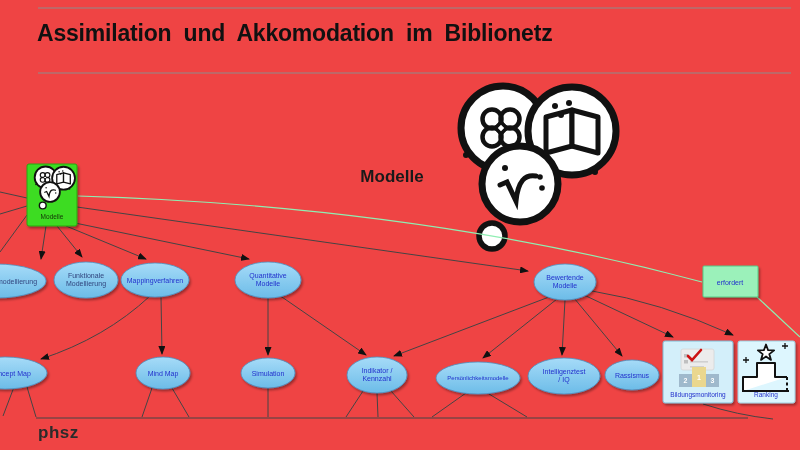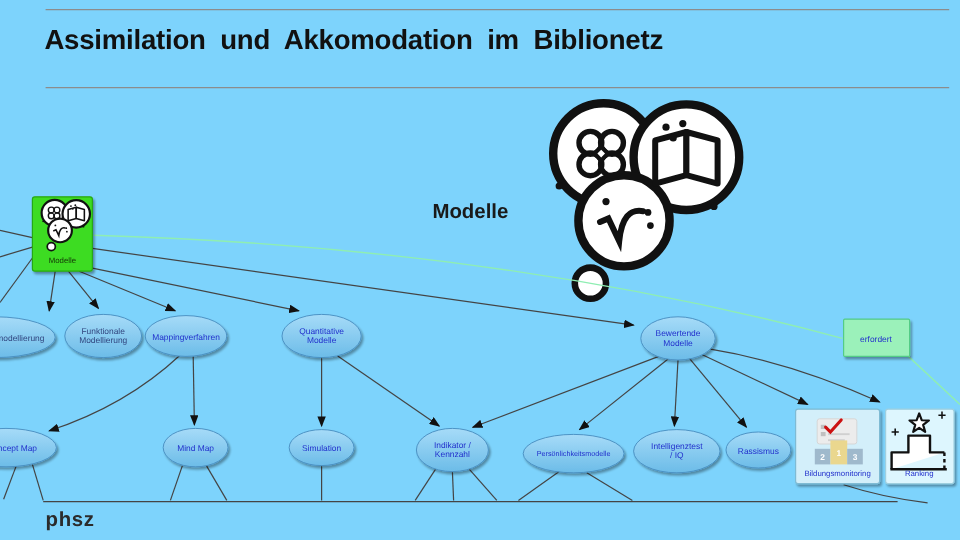--- a/index.html
+++ b/index.html
@@ -1,16 +1,16 @@
 <!DOCTYPE html>
 <html><head>
 <meta charset="utf-8">
 <style>
   html,body{margin:0;padding:0;background:#ffffff;}
-  #stage{position:relative;width:800px;height:450px;background:#7dd3fc;overflow:hidden;
+  #stage{position:relative;width:800px;height:450px;background:#ef4444;overflow:hidden;
          font-family:"Liberation Sans",sans-serif;}
   svg{position:absolute;left:0;top:0;}
   text{font-family:"Liberation Sans",sans-serif;}
   .title-t{font-size:23px;font-weight:bold;fill:#111111;letter-spacing:-0.2px;word-spacing:6px;}
   .biglabel{font-size:17px;font-weight:bold;fill:#1a1a1a;}
   .logo-t{font-size:17px;font-weight:bold;fill:#2b2b2b;letter-spacing:0.5px;}
   .etxt{font-size:7px;fill:#2230cc;text-anchor:middle;}
   .etxt-sm{font-size:6px;fill:#2230cc;text-anchor:middle;}
   .etxt-muted{font-size:7px;fill:#31457e;text-anchor:middle;}
   .sqlabel{font-size:6.5px;fill:#2230cc;text-anchor:middle;}

